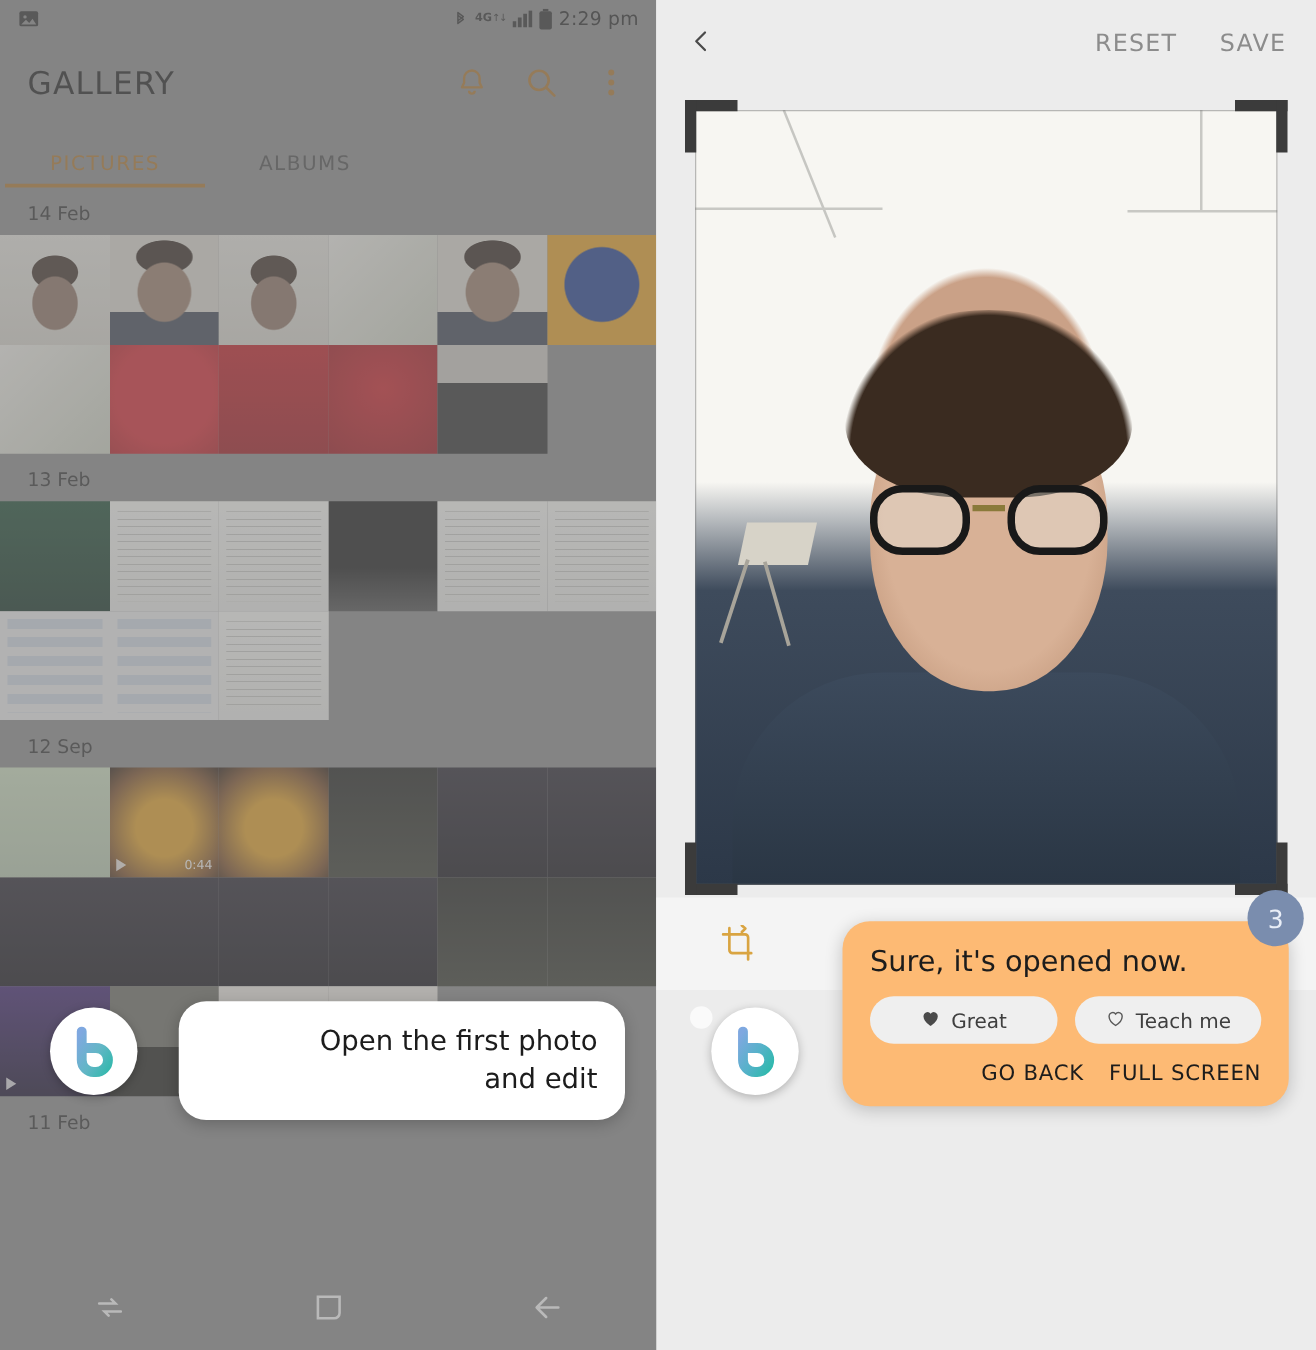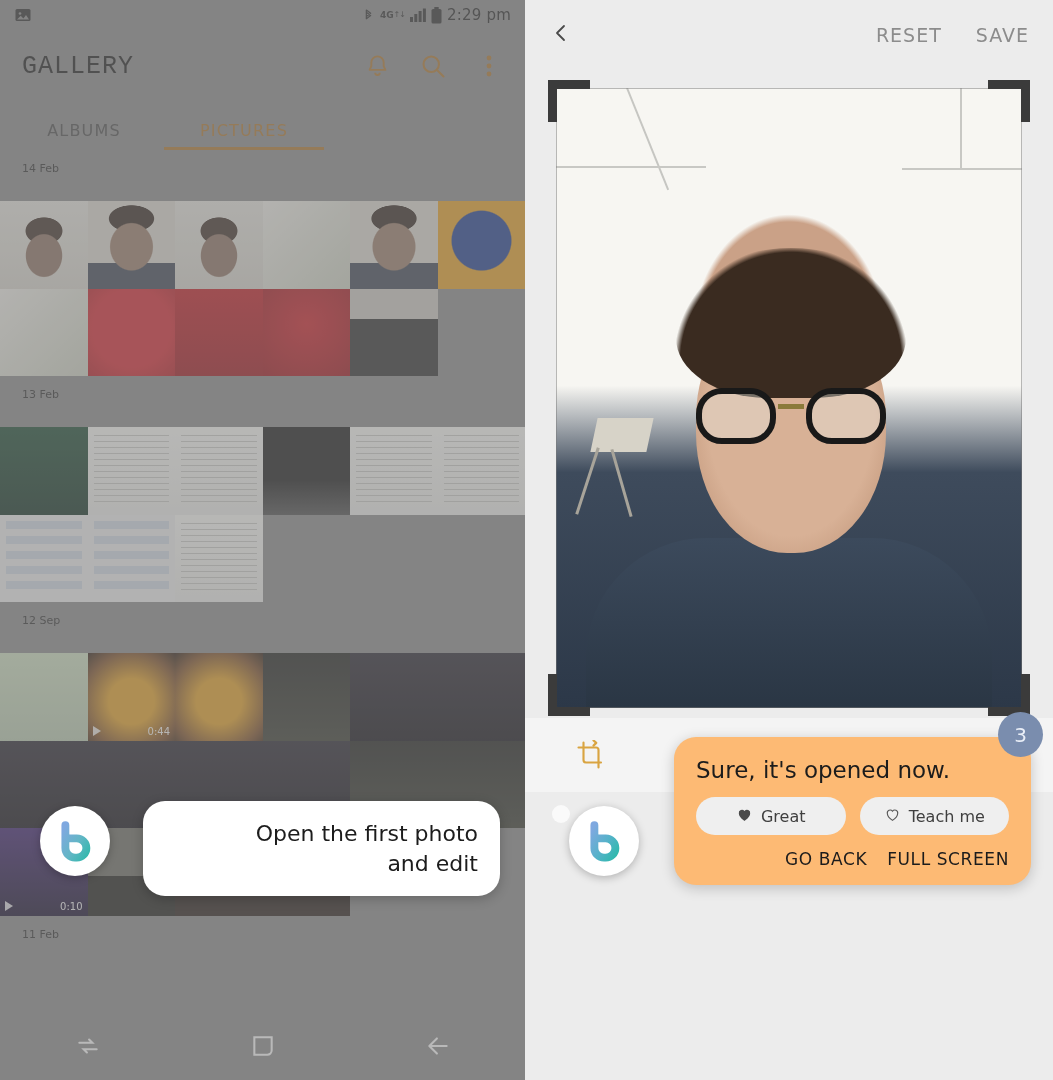--- a/index.html
+++ b/index.html
@@ -21,39 +21,39 @@
     height: 30px; display: flex; align-items: center;
     padding: 0 14px; justify-content: space-between;
   }
   .sb-left { display: flex; align-items: center; gap: 6px; }
   .sb-right { display: flex; align-items: center; gap: 5px; font-size: 15px; color: #2b2b2b; }
   .sb-icon { display: inline-flex; align-items: center; color: #2b2b2b; }
   .sb-time { font-size: 15px; color: #222; letter-spacing: .2px; }
 
   .app-header {
     height: 72px; display: flex; align-items: center;
-    padding: 0 22px; justify-content: space-between; font-family: Liberation Mono, monospace;
+    padding: 0 22px; justify-content: space-between;
   }
   .app-title { font-size: 25px; color: #1a1a1a; letter-spacing: 1px; }
   .hdr-actions { display: flex; align-items: center; gap: 28px; }
   .hdr-ico { width: 28px; height: 28px; display: inline-flex; align-items: center; justify-content: center; }
 
   .tabs { display: flex; height: 48px; align-items: flex-end; padding: 0 4px; }
   .tab {
     flex: 0 0 auto; width: 160px; text-align: center;
     font-size: 16px; color: #4a4a4a; letter-spacing: 1.2px;
     padding-bottom: 10px; position: relative;
   }
   .tab.active { color: #b0762a; }
   .tab.active::after {
     content: ''; position: absolute; left: 0; right: 0; bottom: 0;
     height: 3px; background: #b0762a;
   }
 
-  .date-label { font-size: 11px; color: #2e2e2e; padding: 12px 0 26px 22px; }
+  .date-label { font-size: 15px; color: #2e2e2e; padding: 12px 0 8px 22px; }
 
   .grid { display: grid; grid-template-columns: repeat(6, 87.5px); }
   .cell { width: 87.5px; height: 87.5px; position: relative; overflow: hidden; background: #999; }
   .cell .vid { position: absolute; left: 5px; bottom: 4px; right: 5px; display: flex;
     align-items: center; justify-content: space-between; }
   .play-tri { width: 0; height: 0; border-left: 8px solid rgba(255,255,255,.85);
     border-top: 5px solid transparent; border-bottom: 5px solid transparent; }
   .vid-dur { font-size: 10px; color: rgba(255,255,255,.95); }
 
   
@@ -280,22 +280,22 @@
             <svg width="6" height="24" viewBox="0 0 6 24">
                 <circle cx="3" cy="4" r="2.4" fill="#b0762a"></circle>
                 <circle cx="3" cy="12" r="2.4" fill="#b0762a"></circle>
                 <circle cx="3" cy="20" r="2.4" fill="#b0762a"></circle>
               </svg>
           </span>
         </div>
       </div>
 
       <div class="tabs">
+        <div class="tab active">PICTURES</div>
         <div class="tab">ALBUMS</div>
-        <div class="tab active">PICTURES</div>
       </div>
 
       <div id="sections-host">
           <div class="date-label">14 Feb</div>
           <div class="grid">
             <div class="cell th-face1"></div>
             <div class="cell th-face2"></div>
             <div class="cell th-face1"></div>
             <div class="cell th-white"></div>
             <div class="cell th-face2"></div>

